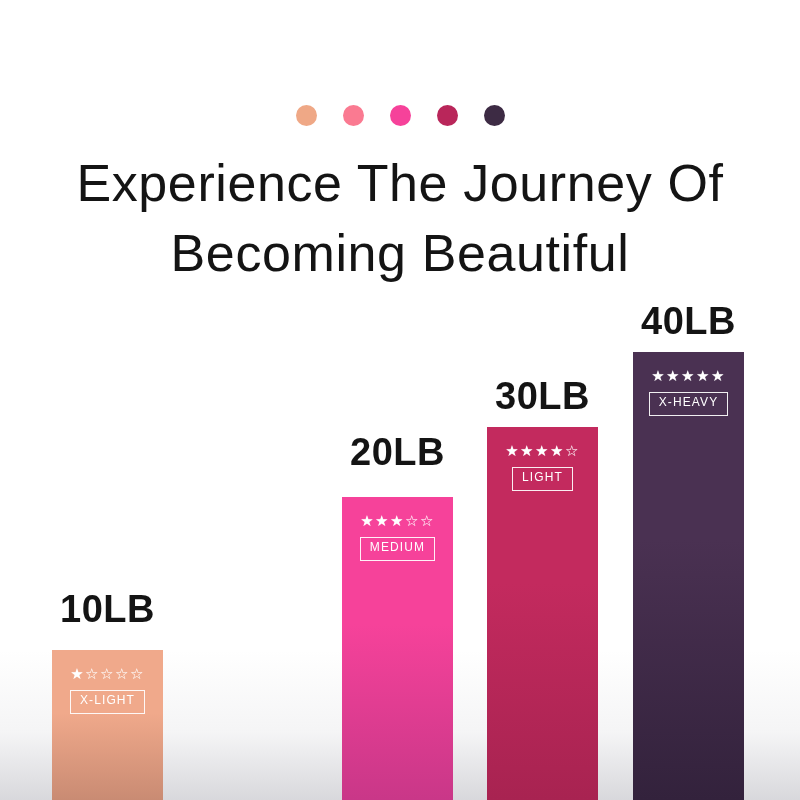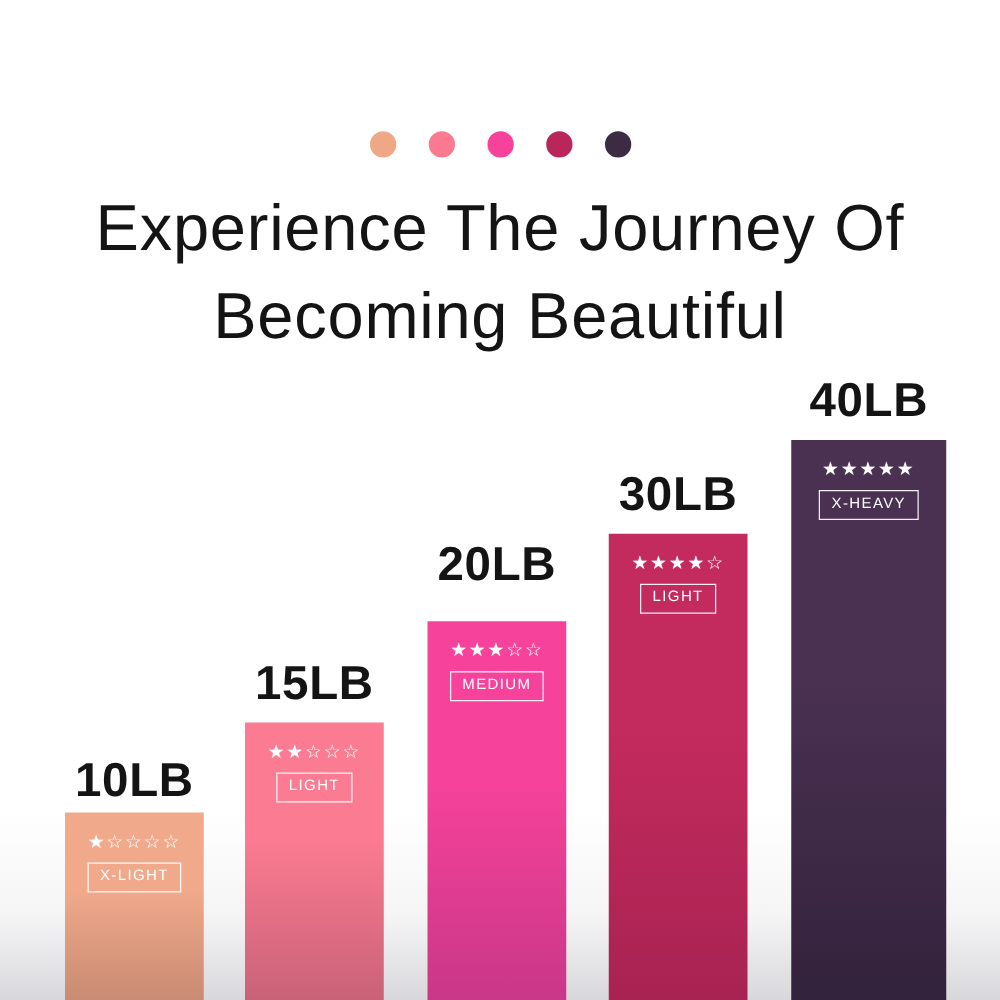--- a/index.html
+++ b/index.html
@@ -153,34 +153,25 @@
     <span class="dot" style="background: rgb(61, 43, 68);"></span>
   </div>
 
   <div id="headline">
     <div class="headline-line">Experience The Journey Of</div>
     <div class="headline-line">Becoming Beautiful</div>
   </div>
 
   <div id="chart">
       <div class="bar-group" style="left: 52px; width: 111px; height: 210px;">
-        <div class="bar-value" style="bottom: 156px; text-align: center;">10LB</div>
+        <div class="bar-value" style="bottom: 172px; text-align: center;">10LB</div>
         <div class="bar" style="height: 150px; background: linear-gradient(rgb(240, 169, 139) 0%, rgb(240, 169, 139) 42%, rgb(201, 139, 115) 100%);">
           <div class="bar-badge">
             <div class="stars">★☆☆☆☆</div>
             <div class="tier-box">X-LIGHT</div>
-          </div>
-        </div>
-      </div>
-      <div class="bar-group" style="left: 196px; width: 111px; height: 282px;">
-        <div class="bar-value" style="bottom: 234px;">15LB</div>
-        <div class="bar" style="height: 222px; background: linear-gradient(rgb(251, 123, 146) 0%, rgb(251, 123, 146) 42%, rgb(201, 98, 119) 100%);">
-          <div class="bar-badge">
-            <div class="stars">★★☆☆☆</div>
-            <div class="tier-box">LIGHT</div>
           </div>
         </div>
       </div>
       <div class="bar-group" style="left: 342px; width: 111px; height: 363px;">
         <div class="bar-value" style="bottom: 329px;">20LB</div>
         <div class="bar" style="height: 303px; background: linear-gradient(rgb(246, 66, 154) 0%, rgb(246, 66, 154) 42%, rgb(201, 55, 136) 100%);">
           <div class="bar-badge">
             <div class="stars">★★★☆☆</div>
             <div class="tier-box">MEDIUM</div>
           </div>
@@ -188,21 +179,21 @@
       </div>
       <div class="bar-group" style="left: 487px; width: 111px; height: 433px;">
         <div class="bar-value" style="bottom: 385px;">30LB</div>
         <div class="bar" style="height: 373px; background: linear-gradient(rgb(195, 42, 94) 0%, rgb(195, 42, 94) 42%, rgb(168, 35, 81) 100%);">
           <div class="bar-badge">
             <div class="stars">★★★★☆</div>
             <div class="tier-box">LIGHT</div>
           </div>
         </div>
       </div>
-      <div class="bar-group" style="left: 633px; width: 124px; height: 508px;">
+      <div class="bar-group" style="left: 633px; width: 111px; height: 508px;">
         <div class="bar-value" style="bottom: 460px;">40LB</div>
         <div class="bar" style="height: 448px; background: linear-gradient(rgb(74, 49, 82) 0%, rgb(74, 49, 82) 42%, rgb(51, 34, 60) 100%);">
           <div class="bar-badge">
             <div class="stars">★★★★★</div>
             <div class="tier-box">X-HEAVY</div>
           </div>
         </div>
       </div>
     </div>
 

